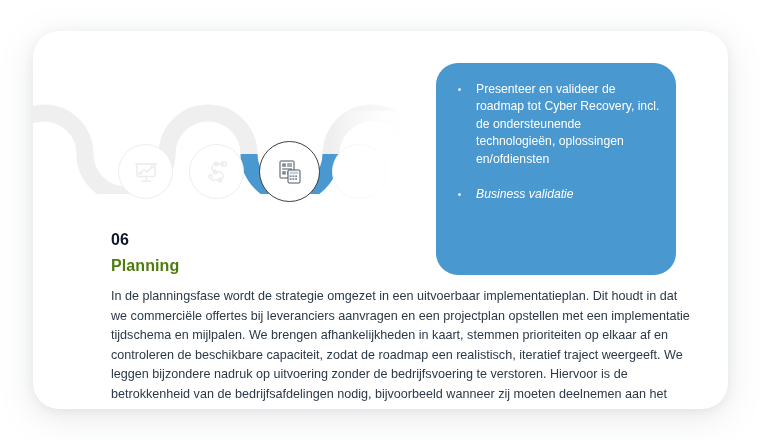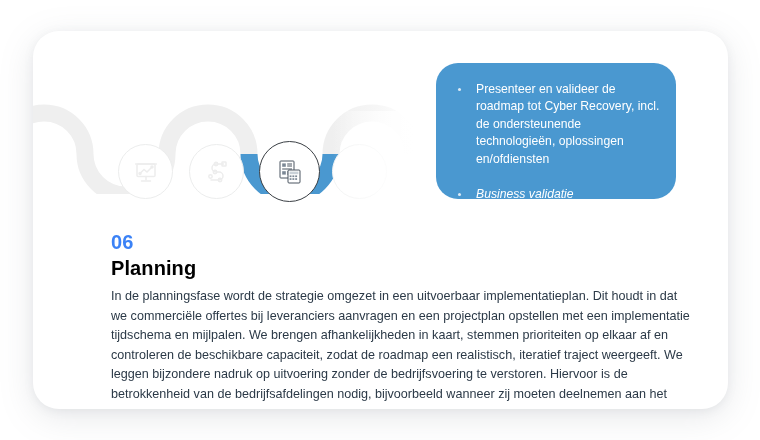--- a/index.html
+++ b/index.html
@@ -73,51 +73,51 @@
     left: 300px; top: 80px;
     width: 110px; height: 110px;
     background: linear-gradient(to right, rgba(255,255,255,0) 0%, rgba(255,255,255,0.75) 45%, #fff 95%);
     pointer-events: none;
   }
 
   .section-num {
     position: absolute;
     left: 78px;
     top: 200px;
-    font-size: 20px;
+    font-size: 16px;
     font-weight: bold;
-    color: #3b82f6;
+    color: #0f172a;
     letter-spacing: 0.2px;
   }
   .section-title {
     position: absolute;
     left: 78px;
     top: 226px;
-    font-size: 20px;
+    font-size: 16px;
     font-weight: bold;
-    color: #000000;
+    color: #4d7c0f;
     letter-spacing: 0.1px;
   }
   .body-copy {
     position: absolute;
     left: 78px;
     top: 256px;
     width: 585px;
     font-size: 12.6px;
     line-height: 19.6px;
     color: #2b3947;
     font-weight: 500;
   }
 
   .callout {
     position: absolute;
     left: 403px;
     top: 32px;
     width: 240px;
-    height: 136px;
+    height: 212px;
     background: #4a98d0;
     border-radius: 22px;
     padding: 18px 16px 10px 10px;
     box-sizing: border-box;
   }
   .callout ul {
     list-style: none;
     margin: 0;
     padding: 0;
   }

